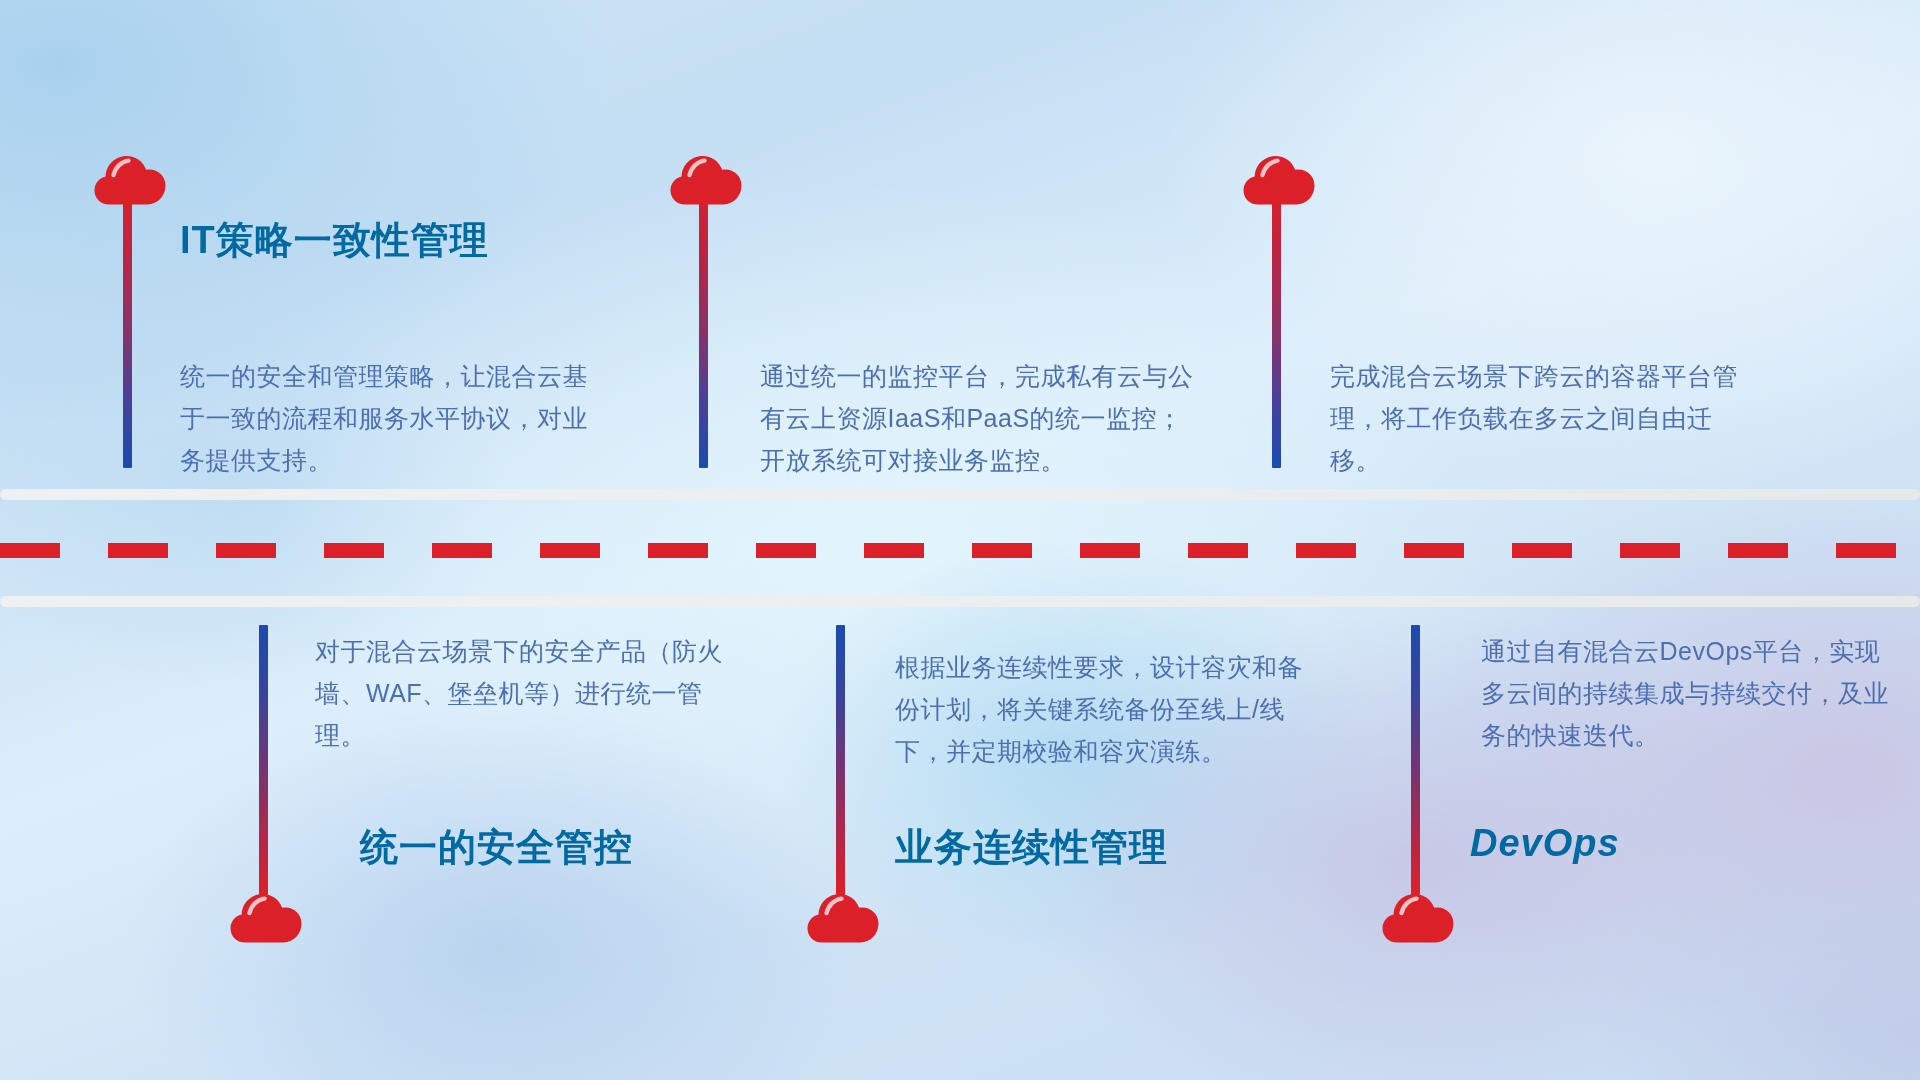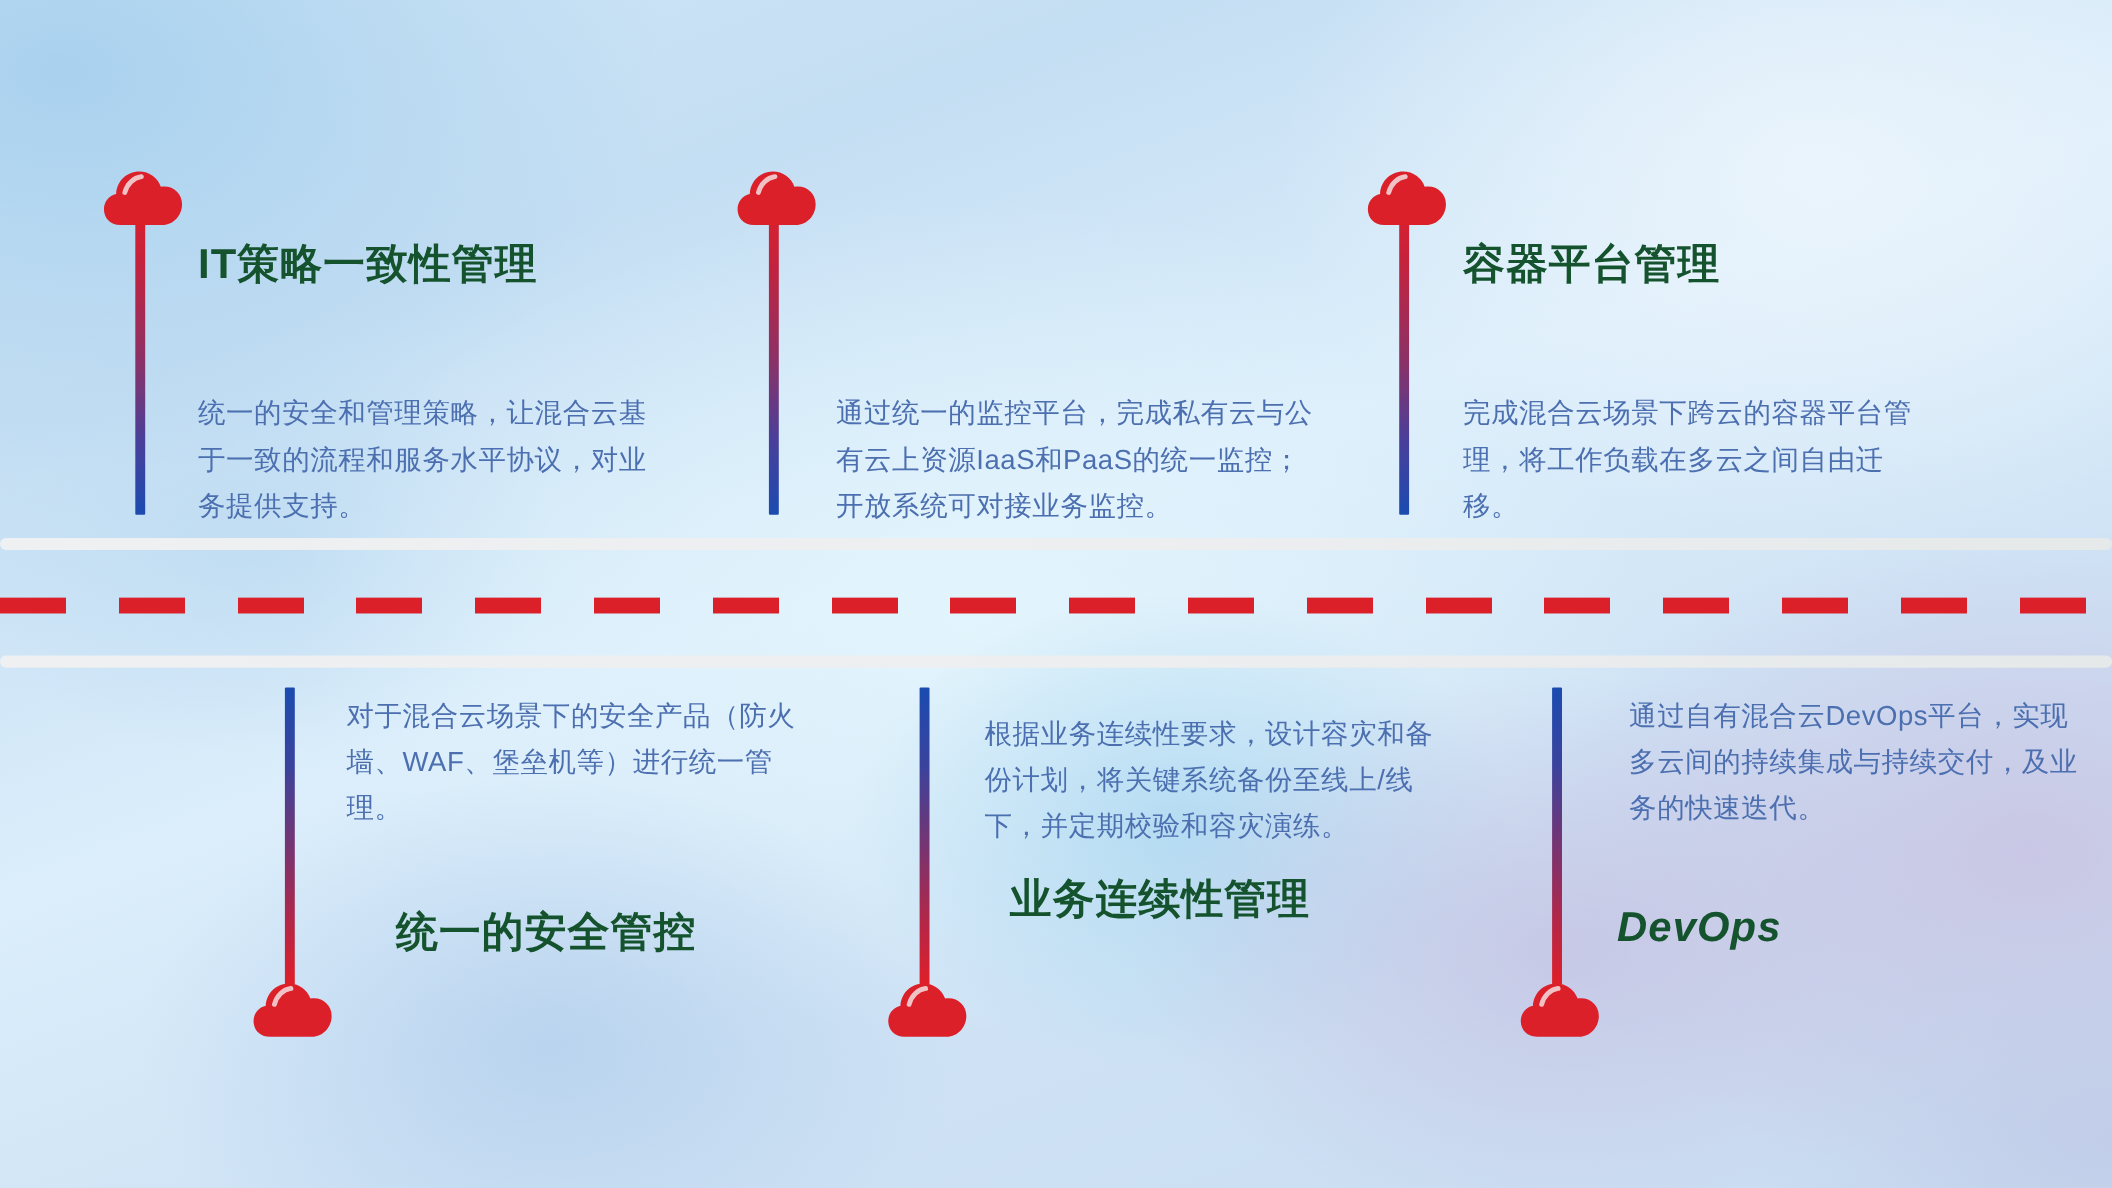--- a/index.html
+++ b/index.html
@@ -37,21 +37,21 @@
 
   
   .marker{position:absolute;}
   .stem{position:absolute;width:9px;border-radius:1px;}
   .stem-top{background:linear-gradient(180deg,#e01f28 0%,#c2233f 22%,#8a3268 52%,#4a3f9a 76%,#1b4bb0 100%);}
   .stem-bot{background:linear-gradient(180deg,#1b4bb0 0%,#3a439d 26%,#7a336f 55%,#b62646 80%,#e01f28 100%);}
   .cloud{position:absolute;width:74px;height:56px;}
 
   
   .title{
-    position:absolute;color:#14532d;font-weight:700;
+    position:absolute;color:#0369a1;font-weight:700;
     font-size:38px;letter-spacing:1px;white-space:nowrap;
   }
   .body{
     position:absolute;color:#4c6fb0;font-size:25px;line-height:42px;
     font-weight:400;letter-spacing:.5px;
   }
 </style>
 </head>
 <body>
 
@@ -93,21 +93,20 @@
 
   <div class="marker">
     <div class="stem stem-top" style="left:1272px;top:180px;height:288px;"></div>
     <div class="cloud" style="left:1242px;top:152px;">
       <svg viewBox="0 0 74 56" width="74" height="56">
         <path d="M16.5 52.5 C6.8 52.5 1.5 45.8 1.5 38.2 C1.5 31.6 6.0 25.9 12.6 24.4 C13.0 13.0 22.2 4.0 33.6 4.0 C42.6 4.0 50.4 9.7 53.2 17.8 C54.2 17.6 55.2 17.5 56.3 17.5 C65.6 17.5 72.5 24.6 72.5 33.6 C72.5 43.5 65.0 52.5 54.5 52.5 Z" fill="#dc2029"></path>
         <path d="M20.5 23.0 C22.5 15.0 28.5 9.5 35.5 8.6" stroke="#f4dfe0" stroke-width="4.4" stroke-linecap="round" fill="none" opacity="0.85"></path>
       </svg>
     </div>
   </div>
-  <div class="title" style="left:1330px;top:215px;">容器平台管理</div>
   <div class="body" style="left:1330px;top:355px;width:430px;">完成混合云场景下跨云的容器平台管理，将工作负载在多云之间自由迁移。</div>
 
   <div class="rail rail-top"></div>
   <div class="dash-line"></div>
   <div class="rail rail-bot"></div>
 
   <div class="marker">
     <div class="stem stem-bot" style="left:259px;top:625px;height:270px;"></div>
     <div class="cloud" style="left:229px;top:890px;">
       <svg viewBox="0 0 74 56" width="74" height="56">
@@ -122,21 +121,21 @@
   <div class="marker">
     <div class="stem stem-bot" style="left:836px;top:625px;height:270px;"></div>
     <div class="cloud" style="left:806px;top:890px;">
       <svg viewBox="0 0 74 56" width="74" height="56">
         <path d="M16.5 52.5 C6.8 52.5 1.5 45.8 1.5 38.2 C1.5 31.6 6.0 25.9 12.6 24.4 C13.0 13.0 22.2 4.0 33.6 4.0 C42.6 4.0 50.4 9.7 53.2 17.8 C54.2 17.6 55.2 17.5 56.3 17.5 C65.6 17.5 72.5 24.6 72.5 33.6 C72.5 43.5 65.0 52.5 54.5 52.5 Z" fill="#dc2029"></path>
         <path d="M20.5 23.0 C22.5 15.0 28.5 9.5 35.5 8.6" stroke="#f4dfe0" stroke-width="4.4" stroke-linecap="round" fill="none" opacity="0.85"></path>
       </svg>
     </div>
   </div>
   <div class="body" style="left:895px;top:630px;width:420px;margin-top:16px;">根据业务连续性要求，设计容灾和备份计划，将关键系统备份至线上/线下，并定期校验和容灾演练。</div>
-  <div class="title" style="left:895px;top:792px;margin-left:23px;">业务连续性管理</div>
+  <div class="title" style="left:895px;top:822px;">业务连续性管理</div>
 
   <div class="marker">
     <div class="stem stem-bot" style="left:1411px;top:625px;height:270px;"></div>
     <div class="cloud" style="left:1381px;top:890px;">
       <svg viewBox="0 0 74 56" width="74" height="56">
         <path d="M16.5 52.5 C6.8 52.5 1.5 45.8 1.5 38.2 C1.5 31.6 6.0 25.9 12.6 24.4 C13.0 13.0 22.2 4.0 33.6 4.0 C42.6 4.0 50.4 9.7 53.2 17.8 C54.2 17.6 55.2 17.5 56.3 17.5 C65.6 17.5 72.5 24.6 72.5 33.6 C72.5 43.5 65.0 52.5 54.5 52.5 Z" fill="#dc2029"></path>
         <path d="M20.5 23.0 C22.5 15.0 28.5 9.5 35.5 8.6" stroke="#f4dfe0" stroke-width="4.4" stroke-linecap="round" fill="none" opacity="0.85"></path>
       </svg>
     </div>
   </div>

